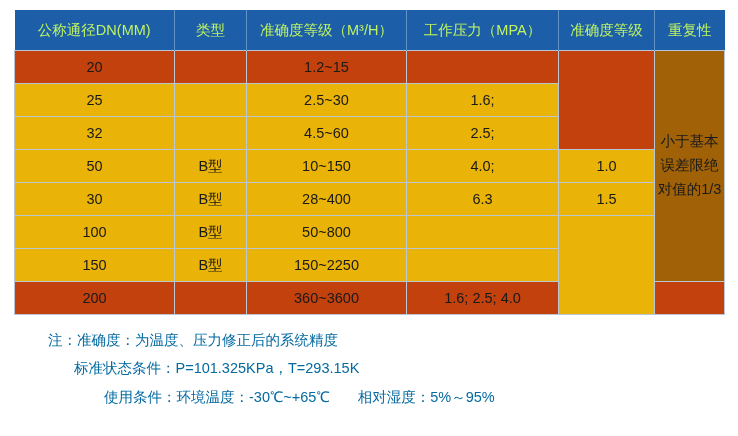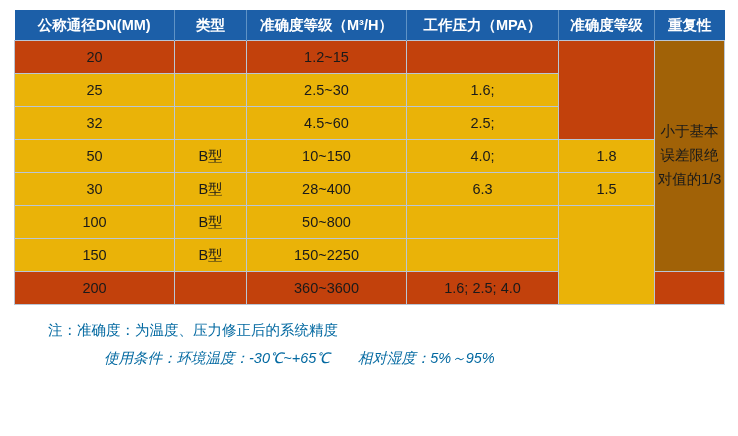--- a/index.html
+++ b/index.html
@@ -28,24 +28,24 @@
   }
   table.spec col.c0 { width: 160px; }
   table.spec col.c1 { width: 72px; }
   table.spec col.c2 { width: 160px; }
   table.spec col.c3 { width: 152px; }
   table.spec col.c4 { width: 96px; }
   table.spec col.c5 { width: 70px; }
 
   table.spec thead th {
     background: #1c5fa8;
-    color: #ffffff;
+    color: #bef264;
     font-size: 14.5px;
-    font-weight: bold;
-    height: 30px;
+    font-weight: normal;
+    height: 40px;
     line-height: 30px;
     padding: 0 2px;
     text-align: center;
     border-right: 1px solid #5f93c6;
     white-space: nowrap;
     letter-spacing: 0px;
   }
   table.spec thead th:last-child {
     border-right: none;
   }
@@ -73,21 +73,21 @@
     padding-left: 34px;
     font-size: 14.5px;
     line-height: 1.95;
     color: #0369a1;
   }
   .notes div {
     white-space: nowrap;
   }
   .note-indent1 { padding-left: 0px; }
   .note-indent2 { padding-left: 26px; }
-  .note-indent3 { padding-left: 56px; font-style: italic; }
+  .note-indent3 { padding-left: 56px; }
   .note-indent4 { padding-left: 92px; }
   .gap-a { display: inline-block; width: 28px; }
   .gap-b { display: inline-block; width: 24px; }
 </style>
 </head>
 <body>
 
 <div class="page">
 
   <table class="spec">
@@ -128,21 +128,21 @@
         <td>32</td>
         <td></td>
         <td>4.5~60</td>
         <td>2.5;</td>
       </tr>
       <tr>
         <td>50</td>
         <td>B型</td>
         <td>10~150</td>
         <td>4.0;</td>
-        <td>1.8</td>
+        <td>1.0</td>
       </tr>
       <tr>
         <td>30</td>
         <td>B型</td>
         <td>28~400</td>
         <td>6.3</td>
         <td>1.5</td>
       </tr>
       <tr>
         <td>100</td>
@@ -162,18 +162,19 @@
         <td class="cell-white"></td>
         <td class="cell-white">360~3600</td>
         <td class="cell-white">1.6; 2.5; 4.0</td>
         <td class="cell-white"></td>
       </tr>
     </tbody>
   </table>
 
   <div class="notes">
     <div class="note-indent1">注：准确度：为温度、压力修正后的系统精度</div>
+    <div class="note-indent2">标准状态条件：P=101.325KPa，T=293.15K</div>
     <div class="note-indent3">
       <span>使用条件：环境温度：-30℃~+65℃</span><span class="gap-a"></span><span>相对湿度：5%～95%</span>
     </div>
   </div>
 
 </div>
 
 </body></html>

